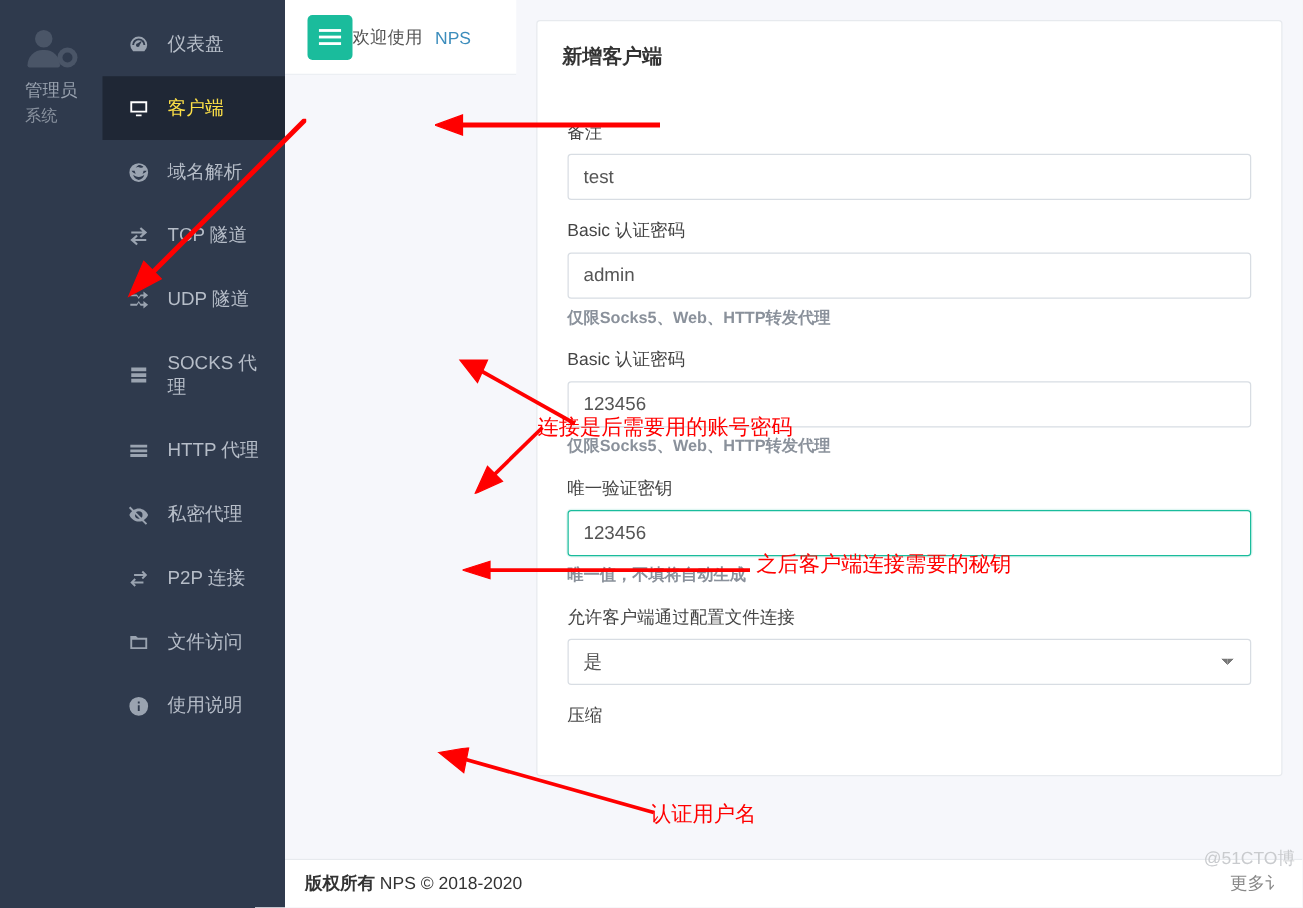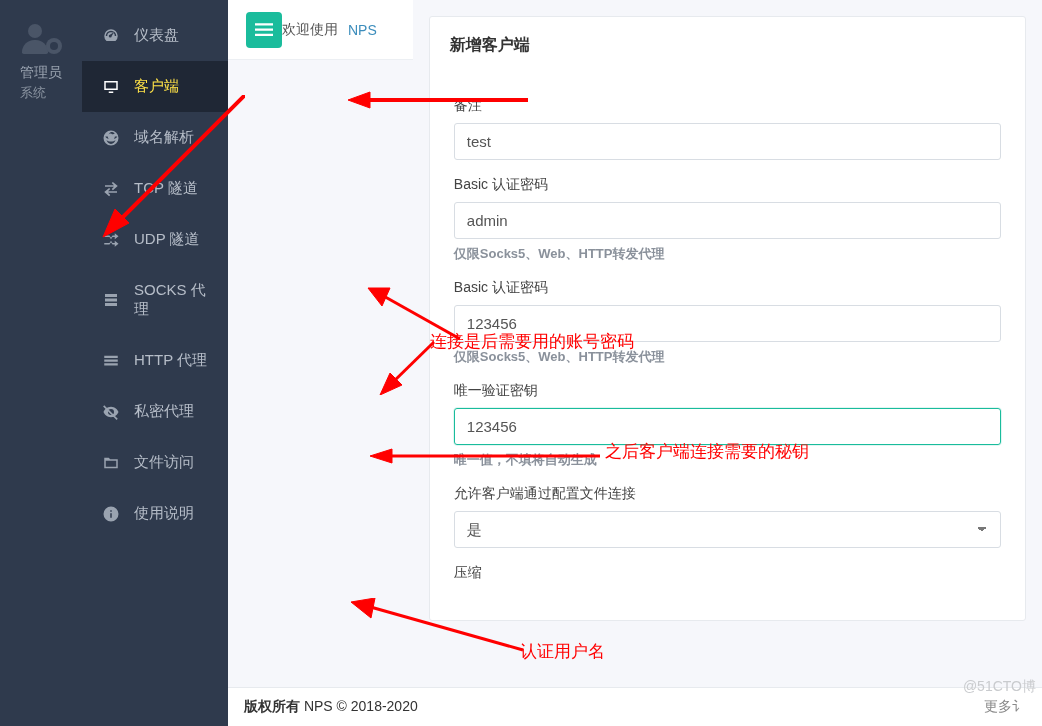--- a/index.html
+++ b/index.html
@@ -297,20 +297,28 @@
       <span class="nav-icon">
         <svg viewBox="0 0 24 24">
             <path d="M12 5c5 0 9 4 10 7-1 3-5 7-10 7S3 15 2 12c1-3 5-7 10-7zm0 3a4 4 0 1 0 0 8 4 4 0 0 0 0-8zM3 3l18 18-1.5 1.5L1.5 4.5 3 3z"></path>
           </svg>
       </span>
       <span>私密代理</span>
     </li>
     <li class="nav-item">
       <span class="nav-icon">
         <svg viewBox="0 0 24 24">
+            <path d="M7 7h10l-2-2 1.5-1.5L21 8l-4.5 4.5L15 11l2-2H7V7zm10 10H7l2 2-1.5 1.5L3 16l4.5-4.5L9 13l-2 2h10v2z"></path>
+          </svg>
+      </span>
+      <span>P2P 连接</span>
+    </li>
+    <li class="nav-item">
+      <span class="nav-icon">
+        <svg viewBox="0 0 24 24">
             <path d="M3 5h6l2 2h10v12H3V5zm2 4v8h14V9H5z"></path>
           </svg>
       </span>
       <span>文件访问</span>
     </li>
     <li class="nav-item">
       <span class="nav-icon">
         <svg viewBox="0 0 24 24">
             <path d="M12 2a10 10 0 1 0 0 20 10 10 0 0 0 0-20zm-1 5h2v2h-2V7zm0 4h2v6h-2v-6z"></path>
           </svg>

